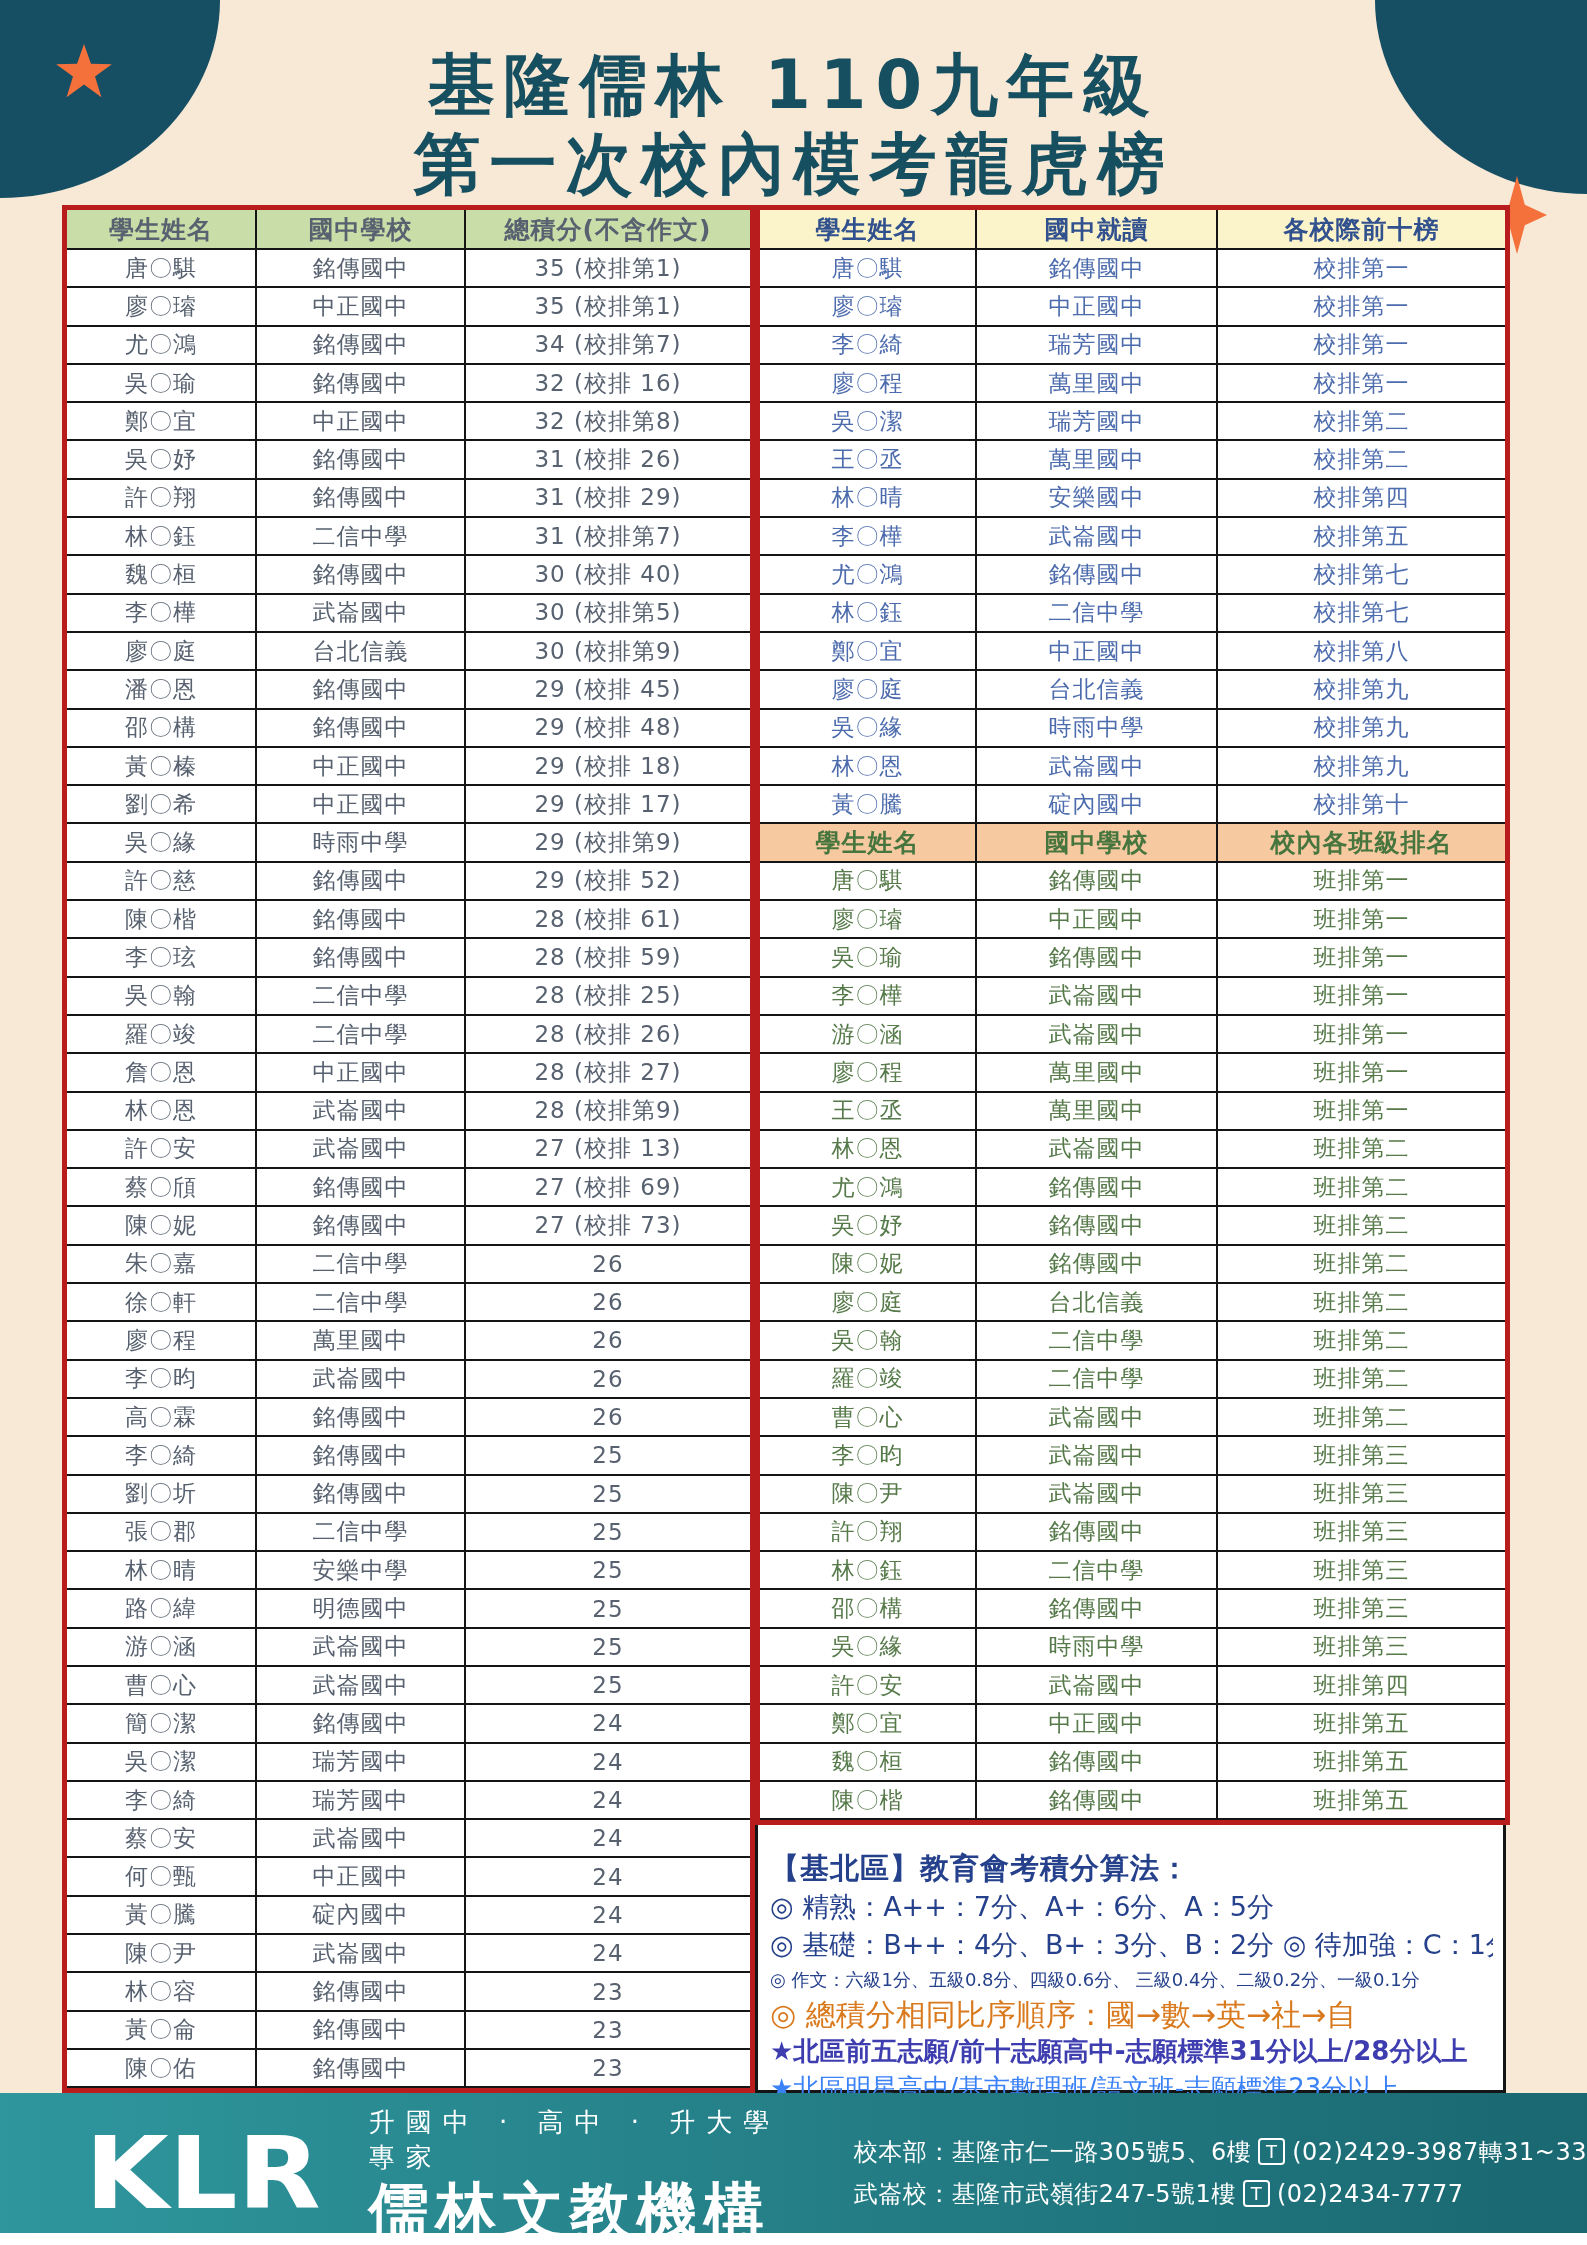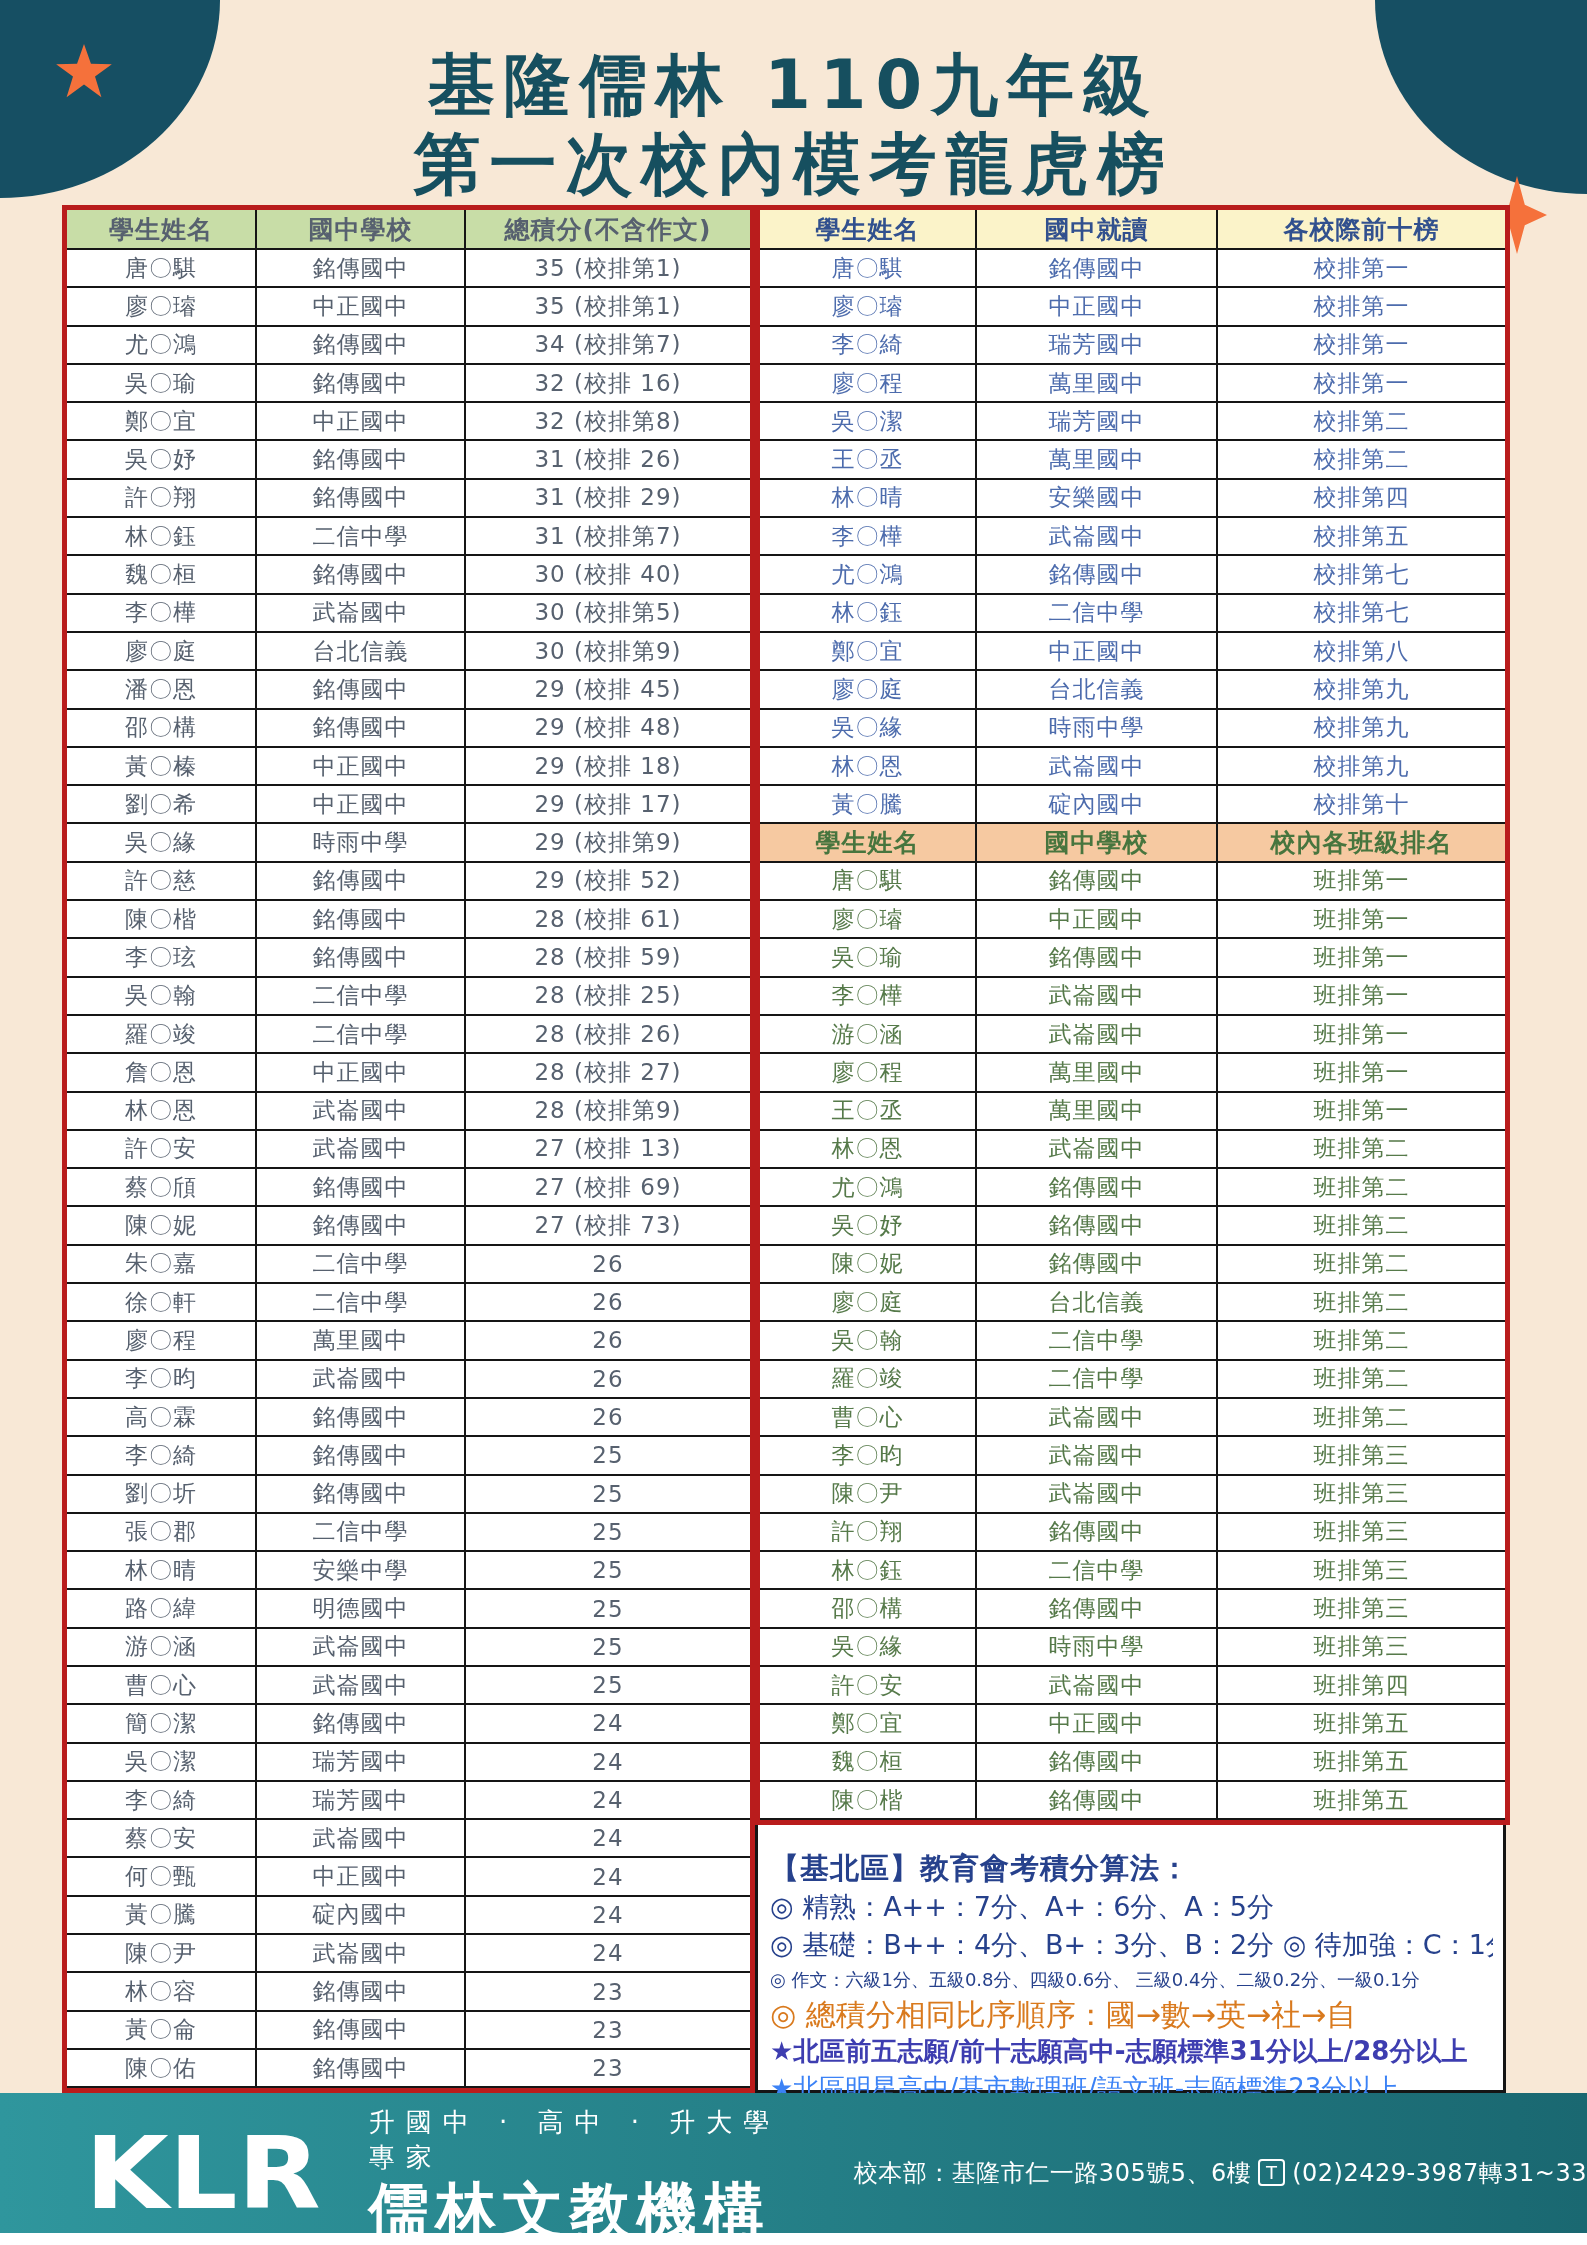--- a/index.html
+++ b/index.html
@@ -559,17 +559,20 @@
   <div class="footer">
     <div class="logo">KLR</div>
     <div class="brand-block">
       <div class="slogan">升國中 · 高中 · 升大學專家</div>
       <div class="brand">儒林文教機構</div>
     </div>
     <div class="addresses">
       <div>
         <span>校本部：基隆市仁一路305號5、6樓</span><span class="phone-icon">T</span><span>(02)2429-3987轉31~33</span>
       </div>
+      <div>
+        <span>武崙校：基隆市武嶺街247-5號1樓</span><span class="phone-icon">T</span><span>(02)2434-7777</span>
+      </div>
     </div>
   </div>
 
   <div class="bottom-strip"></div>
 </div>
 
 </body></html>

